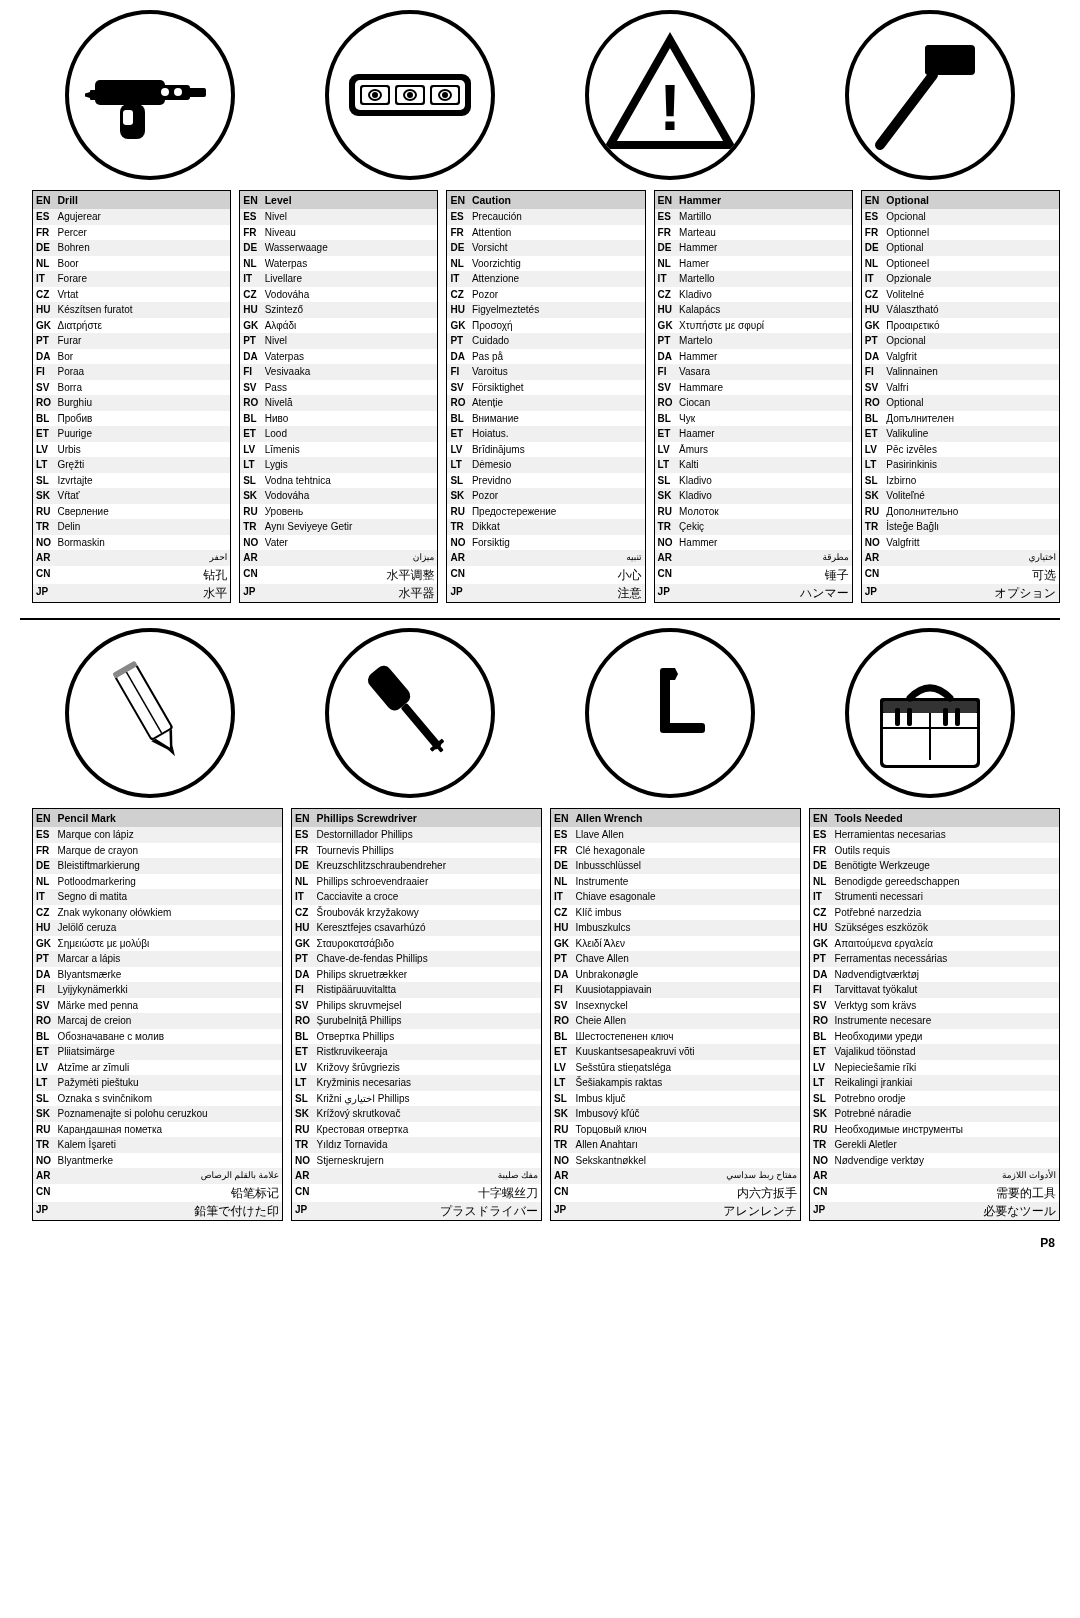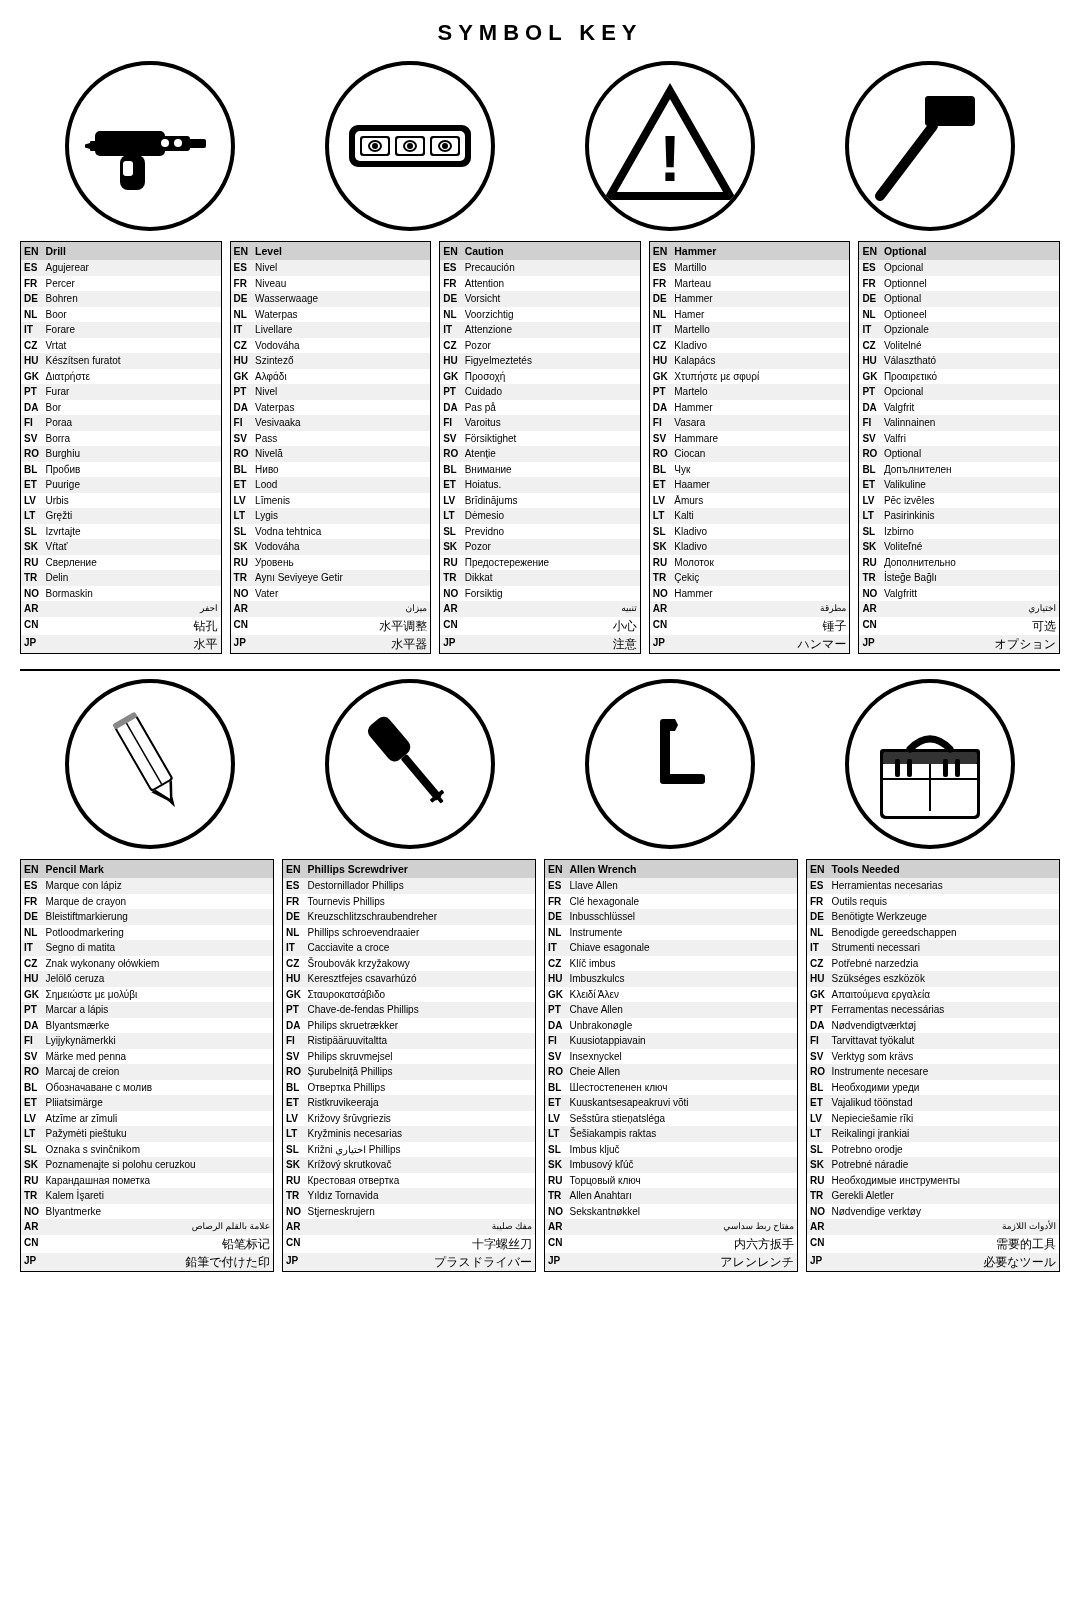--- a/index.html
+++ b/index.html
@@ -57,20 +57,21 @@
     .opt-text {
       font-size: 52px;
       font-weight: 900;
       letter-spacing: 2px;
     }
     
     .tables-section {
       display: flex;
       gap: 8px;
       margin-bottom: 15px;
+      margin-left: 12px;
     }
     .symbol-table {
       flex: 1;
       border: 1px solid #000;
       border-collapse: collapse;
       font-size: 10px;
     }
     .symbol-table td {
       padding: 1px 3px;
       border: none;
@@ -117,21 +118,20 @@
     }
     
     .arabic { direction: rtl; font-size: 9px; }
     .cjk { font-size: 12px; text-align: right; }
   </style>
 </head>
 <body>
 
 <div class="page">
 
-  <div class="page-title">SYMBOL KEY</div>
 
   <div class="icons-row">
 
     <div class="icon-circle">
       <svg viewBox="0 0 130 130" xmlns="http://www.w3.org/2000/svg">
 
         <rect x="10" y="50" width="70" height="25" rx="5" fill="#000"></rect>
         <rect x="70" y="55" width="35" height="15" rx="3" fill="#000"></rect>
         <rect x="103" y="58" width="18" height="9" rx="2" fill="#000"></rect>
 
@@ -1239,13 +1239,14 @@
           </tr>
       <tr>
             <td class="lang-code">JP</td>
             <td class="cjk">必要なツール</td>
           </tr>
     </tbody>
       </table>
 
   </div>
 
+  <div class="page-number">P8</div>
 </div>
 
 </body></html>

